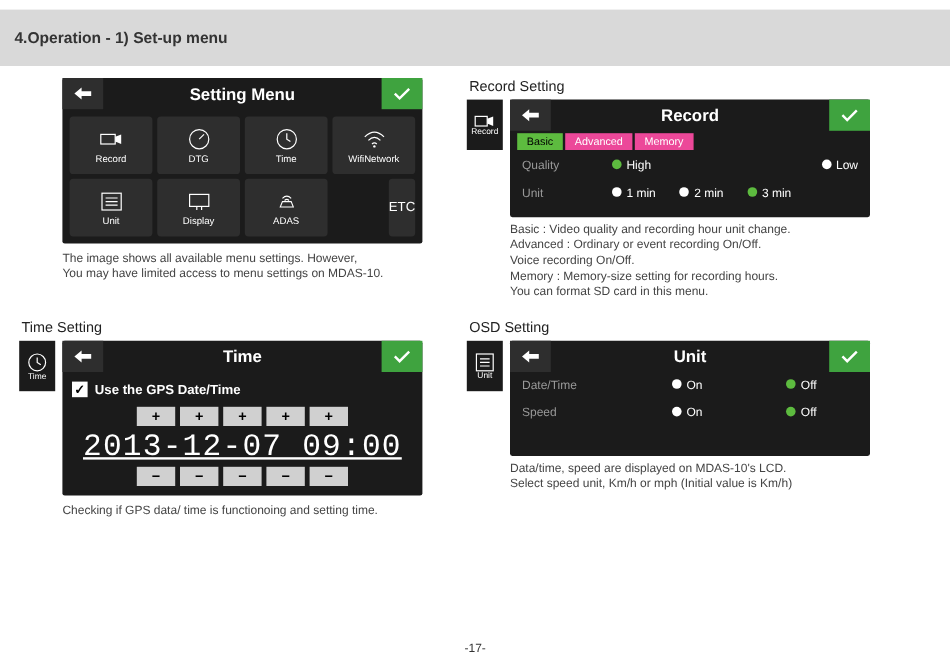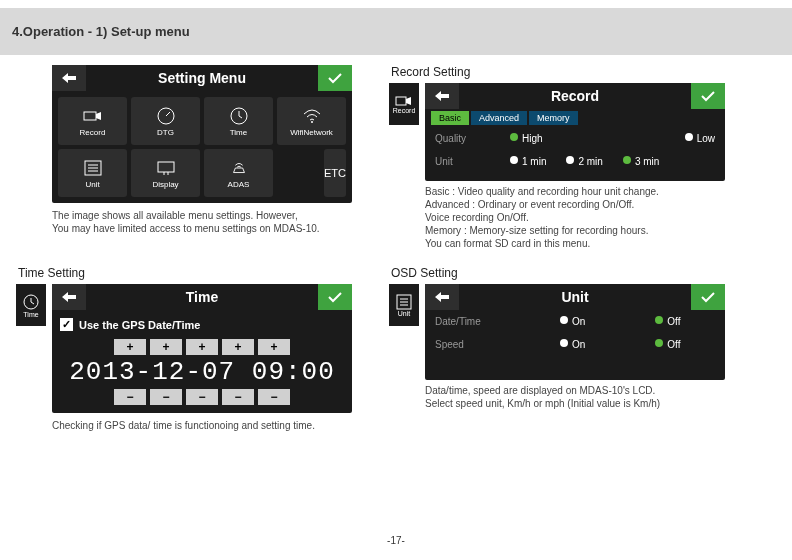--- a/index.html
+++ b/index.html
@@ -16,34 +16,34 @@
   .titlebar .back { width: 34px; height: 26px; background: #2e2e2e; display:flex;align-items:center;justify-content:center;}
   .titlebar .title { flex:1; text-align:center; font-weight:bold; font-size:14px; }
   .titlebar .ok { width: 34px; height: 26px; background: #3fa33f; display:flex;align-items:center;justify-content:center;}
   .caption { font-size: 10px; color: #444; line-height: 1.3; margin-top: 6px; }
   .caption2 { font-size: 10px; color: #444; line-height: 1.3; margin-top: 4px; margin-left: 0; }
   .menu-grid { display:grid; grid-template-columns: repeat(4, 1fr); gap:4px; padding: 6px; }
   .menu-item { background:#2e2e2e; border-radius:3px; height:48px; display:flex; flex-direction:column; align-items:center; justify-content:center; gap:2px; font-size:8px; }
   .menu-item .icon { width:20px; height:20px; display:flex; align-items:center; justify-content:center; }
   .side-icon { position:absolute; left:-36px; top:0; width:30px; height:42px; display:flex;flex-direction:column;align-items:center;justify-content:center; background:#1b1b1b; color:#fff; font-size:7px; }
   .tabs { display:flex; gap:2px; padding: 2px 6px; text-align: right; }
-  .tab { padding:2px 8px; font-size:9px; background:#0c4a6e; }
+  .tab { padding:2px 8px; font-size:9px; background:#ec4899; }
   .tab.active { background:#5dbb3f; color:#000; }
   .row { display:flex; align-items:center; padding: 6px 10px; gap:20px; font-size:10px; }
   .row .label { width:55px; color:#999; }
   .radio { display:flex; align-items:flex-start; gap:4px; }
   .radio .dot { width:8px; height:8px; border-radius:50%; background:#fff; display:inline-block; }
   .radio.sel .dot { background:#5dbb3f; }
   .time-body { padding: 4px 6px 8px 6px; }
   .use-gps { display:flex; align-items:center; gap:6px; font-size:11px; font-weight:bold; padding:4px 2px 8px 2px; }
   .check { width:13px; height:13px; background:#fff; color:#000; display:flex;align-items:center;justify-content:center; font-size:11px; font-weight:bold;}
   .spinners { display:flex; gap:4px; justify-content:center; }
   .spin { display:flex; flex-direction:column; align-items:center; gap:2px; }
   .plus, .minus { width:32px; height:16px; background:#d0d0d0; color:#000; display:flex;align-items:center;justify-content:center; font-size:12px; font-weight:bold; }
-  .digits { font-family: 'Courier New', monospace; font-size:26px; letter-spacing:1px; padding: 2px 0; text-align:center;}
+  .digits { font-family: 'Courier New', monospace; font-size:26px; letter-spacing:1px; padding: 2px 0; text-align:center;text-decoration:underline;}
   .pagenum { position:absolute; bottom:14px; left:50%; transform:translateX(-50%); font-size:10px; color:#333; }
   svg { display:block; }
   .row2 { margin-top: 16px; }
 </style>
 </head>
 <body>
 
 <div class="section-header">4.Operation - 1) Set-up menu</div>
 
 <div class="grid2">

